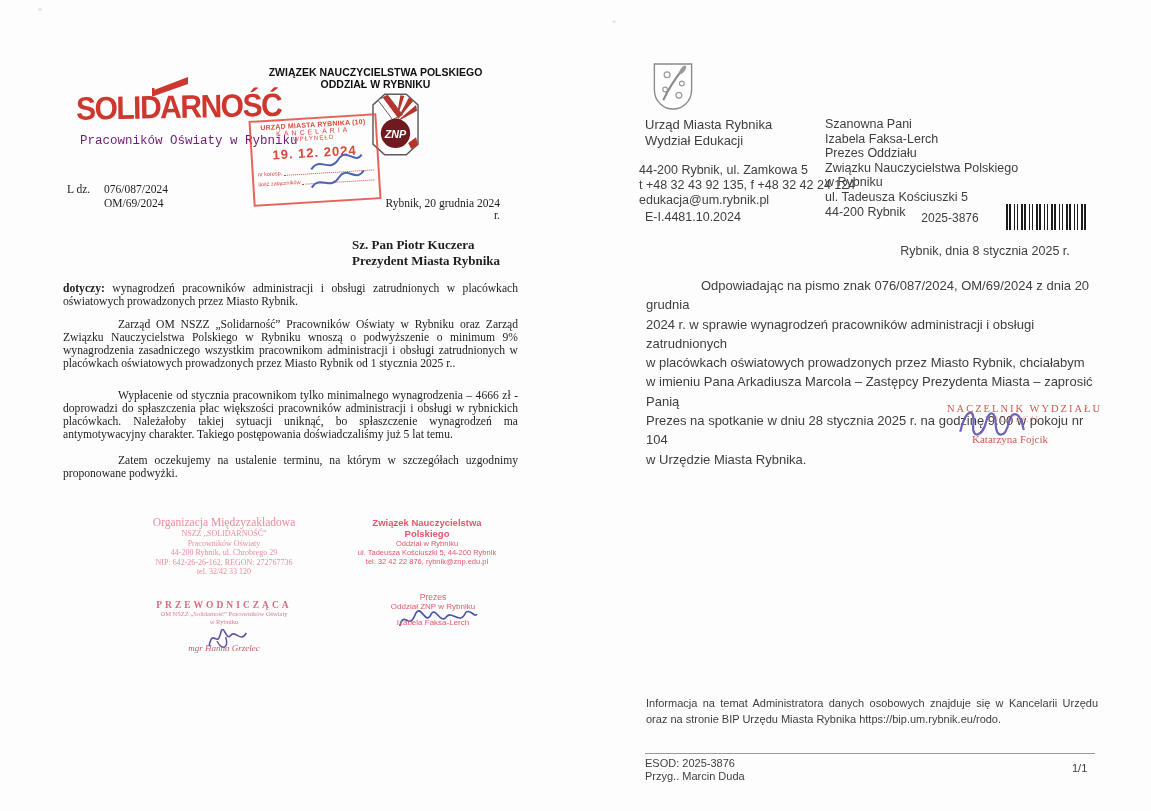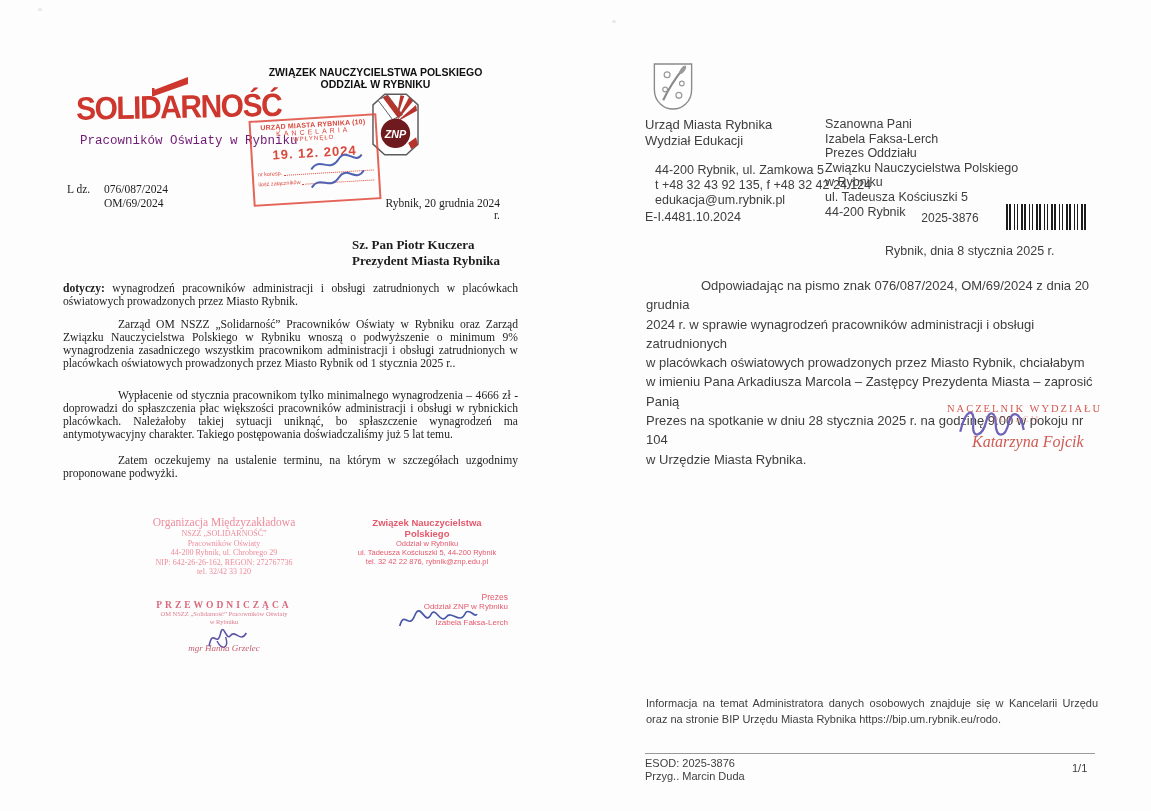--- a/index.html
+++ b/index.html
@@ -29,38 +29,38 @@
   .fl{color:#ec8d9c;text-align:center;width:168px}
   .fl .l1{font-size:11.5px;line-height:13px}
   .fl .ln{font-size:8px;line-height:9.6px}
   .fr{color:#e4596c;text-align:center;font-family:"Liberation Sans",sans-serif;width:150px}
   .fr .l1{font-size:9.5px;font-weight:bold;line-height:11px}
   .fr .ln{font-size:7.5px;line-height:9.2px}
   .sigL{width:168px;text-align:center}
   .sigL .t{font-weight:bold;font-size:9.5px;letter-spacing:3px;color:#d96a7e}
   .sigL .s{font-size:6.5px;line-height:8px;color:#db7b8c}
   .sigL .n{font-style:italic;font-size:9px;color:#c4606f}
-  .sigR{width:150px;text-align:right;font-family:"Liberation Sans",sans-serif;color:#e4596c}
+  .sigR{width:150px;text-align:center;font-family:"Liberation Sans",sans-serif;color:#e4596c}
   .sigR .t{font-size:8.5px;line-height:10px}
   .sigR .s{font-size:8px;line-height:9.5px}
   .sigR .n{font-size:8px}
 
   
   .r{font-family:"Liberation Sans",sans-serif;color:#3e3e3e}
   .sender{font-size:13px;line-height:15.5px}
   .addr{font-size:12.5px;line-height:14.8px}
   .case{font-size:12.5px}
   .recip{font-size:12.5px;line-height:14.6px}
   .docno{font-size:12px;width:100px;text-align:center}
   .barcode{width:80px;height:26px;background:repeating-linear-gradient(90deg,#1c1c1c 0 2px,#fff 2px 3px,#1c1c1c 3px 5px,#fff 5px 8px,#1c1c1c 8px 9px,#fff 9px 11px,#1c1c1c 11px 12px,#fff 12px 15px)}
-  .rdate{font-size:12.5px;width:200px;text-align:left}
+  .rdate{font-size:12.5px;width:200px;text-align:center}
   .rbody{width:462px;font-size:13px;line-height:19.3px;white-space:pre-line;text-indent:55px}
   .nstamp-t{font-family:"Liberation Serif",serif;color:#d4584e;font-size:10.5px;letter-spacing:2px;white-space:nowrap}
   .nstamp-sub{font-family:"Liberation Serif",serif;color:#d4584e;font-size:8px;letter-spacing:2px;opacity:.55}
-  .nstamp-n{font-family:"Liberation Serif",serif;color:#cf5a52;font-style:italic;font-size:16px}
+  .nstamp-n{font-family:"Liberation Serif",serif;color:#cf5a52;font-size:11px}
   .rodo{width:452px;font-size:11px;line-height:16px;text-align:justify}
   .rodo .lnk{cursor:pointer}
   .f-line{height:1px;background:#9a9a9a;width:450px}
   .esod{font-size:11px;line-height:13px}
   .pagenum{font-size:11px}
 </style>
 </head>
 <body>
 
 <div class="abs speck" style="left:38px;top:8px"></div>
@@ -180,21 +180,21 @@
     <circle cx="15" cy="13" r="3" fill="none" stroke="#9a9a9a" stroke-width="1.3"></circle>
     <circle cx="27" cy="34" r="3" fill="none" stroke="#9a9a9a" stroke-width="1.3"></circle>
     <circle cx="13" cy="28" r="2.4" fill="none" stroke="#9a9a9a" stroke-width="1.2"></circle>
     <circle cx="30" cy="22" r="2.4" fill="none" stroke="#9a9a9a" stroke-width="1.2"></circle>
   </svg>
 
   <div class="abs sender" style="left:645px;top:117px">
     <div>Urząd Miasta Rybnika</div>
     <div>Wydział Edukacji</div>
   </div>
-  <div class="abs addr" style="left:655px;top:163px">
+  <div class="abs addr" style="left:639px;top:163px">
     <div>44-200 Rybnik, ul. Zamkowa 5</div>
     <div>t +48 32 43 92 135, f +48 32 42 24 124</div>
     <div>edukacja@um.rybnik.pl</div>
   </div>
   <div class="abs case" style="left:645px;top:210px">E-I.4481.10.2024</div>
 
   <div class="abs recip" style="left:825px;top:117px">
     <div>Szanowna Pani</div>
     <div>Izabela Faksa-Lerch</div>
     <div>Prezes Oddziału</div>

